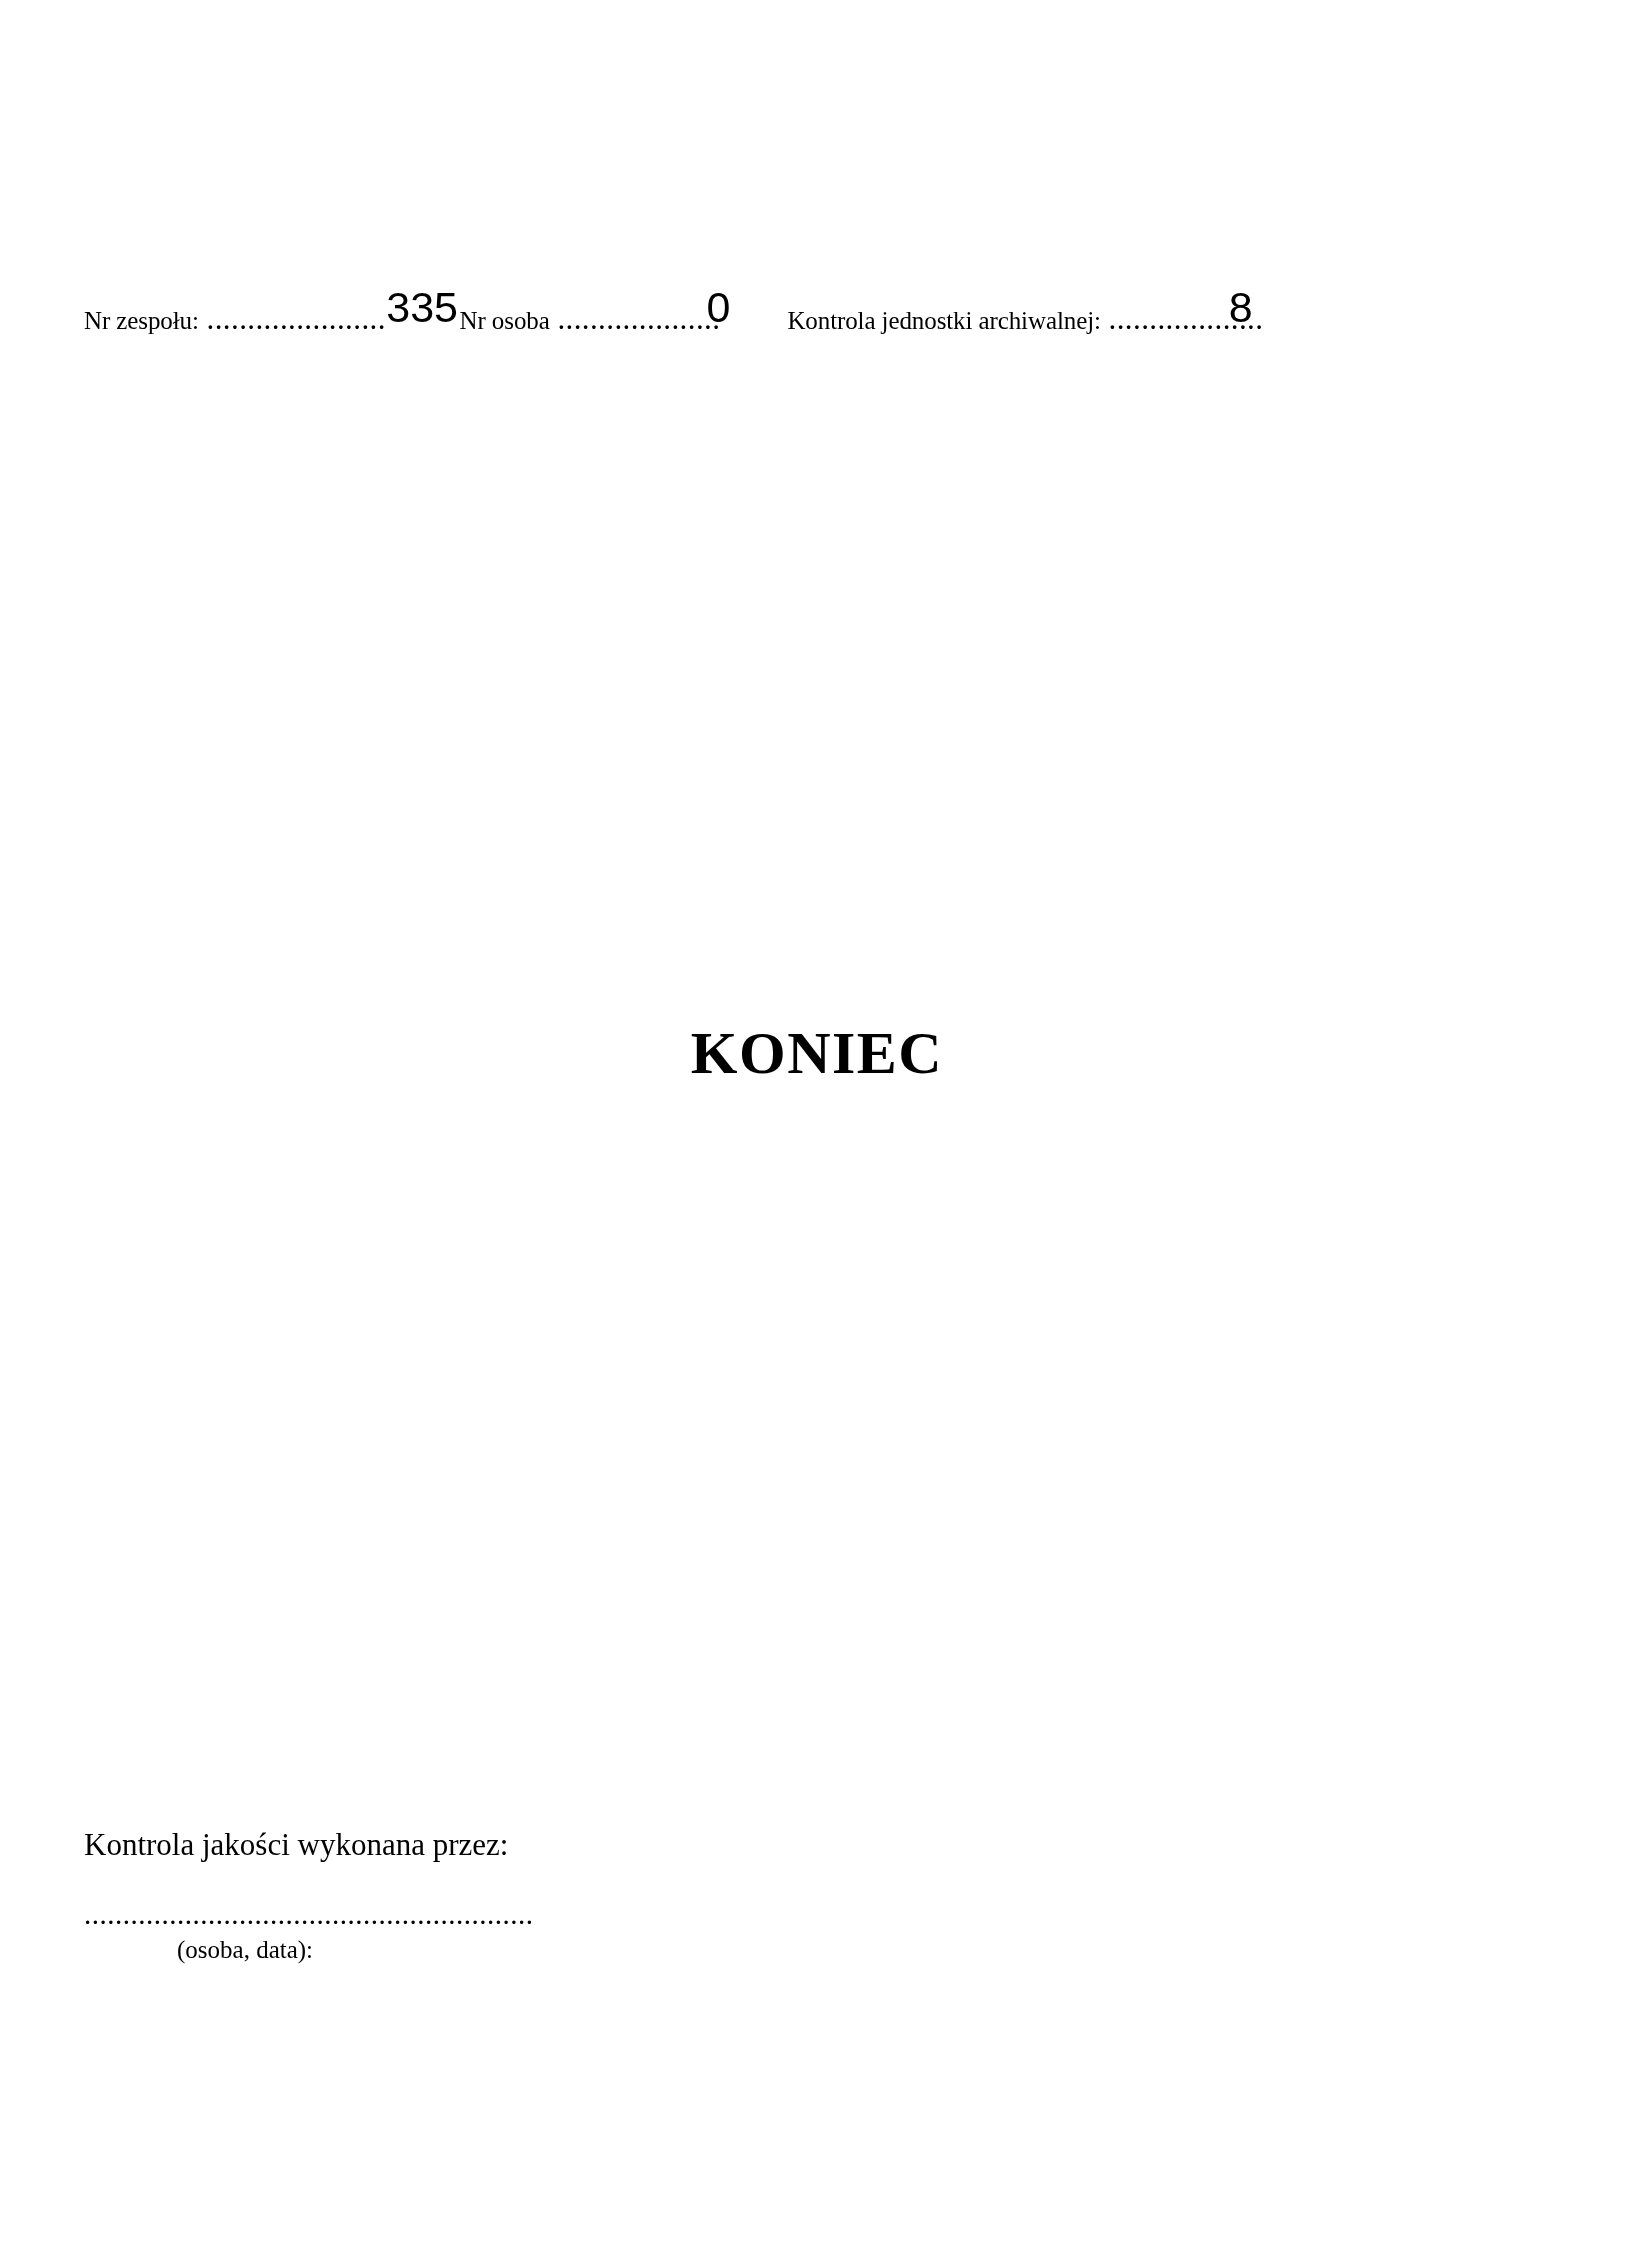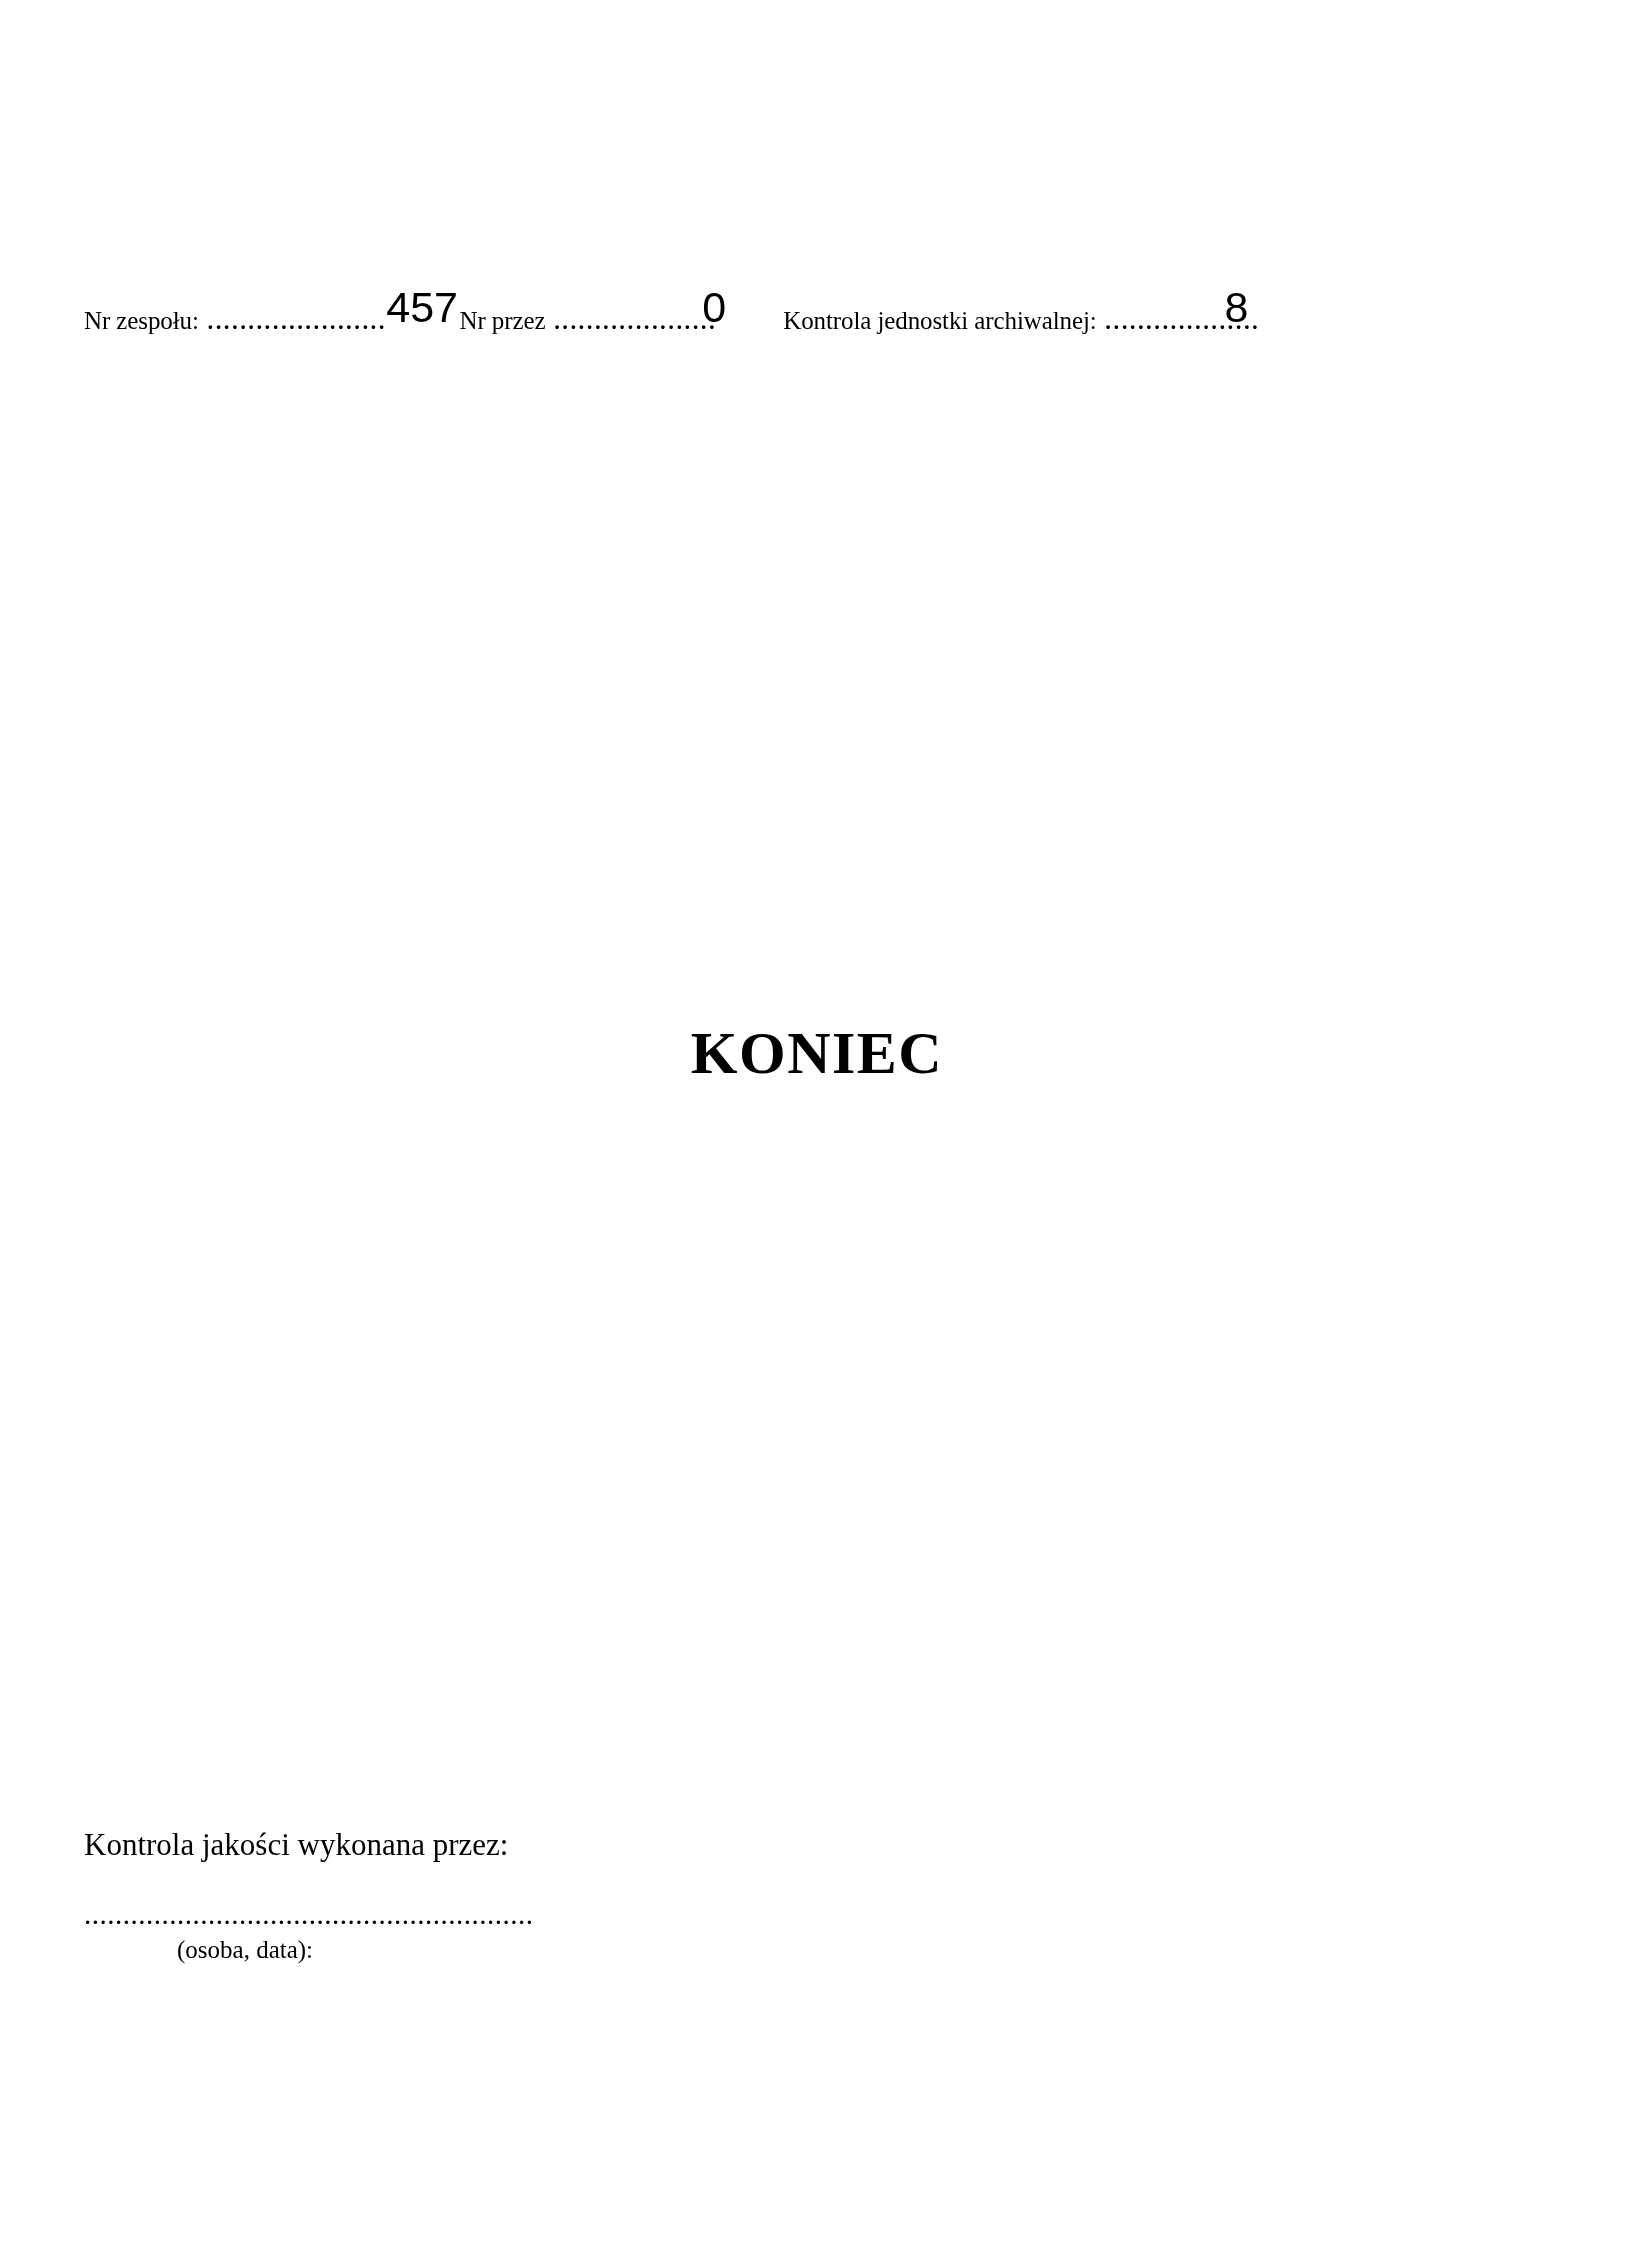--- a/index.html
+++ b/index.html
@@ -130,24 +130,24 @@
 <body>
 
 <div class="page">
 
   <div class="header-line">
 
     <span class="hdr-label">Nr zespołu:</span>
     <span class="gap-sm"></span>
     <span class="dot-field dots-zespol">
       <span class="dots">......................</span>
-      <span class="field-value val-zespol">457</span>
+      <span class="field-value val-zespol">335</span>
     </span>
 
-    <span class="hdr-label">Nr przez</span>
+    <span class="hdr-label">Nr osoba</span>
     <span class="gap-sm"></span>
     <span class="dot-field dots-serii">
       <span class="dots">....................</span>
       <span class="field-value val-serii">0</span>
     </span>
 
     <span class="hdr-label">Kontrola jednostki archiwalnej:</span>
     <span class="gap-sm"></span>
     <span class="dot-field dots-sygn">
       <span class="dots">...................</span>

